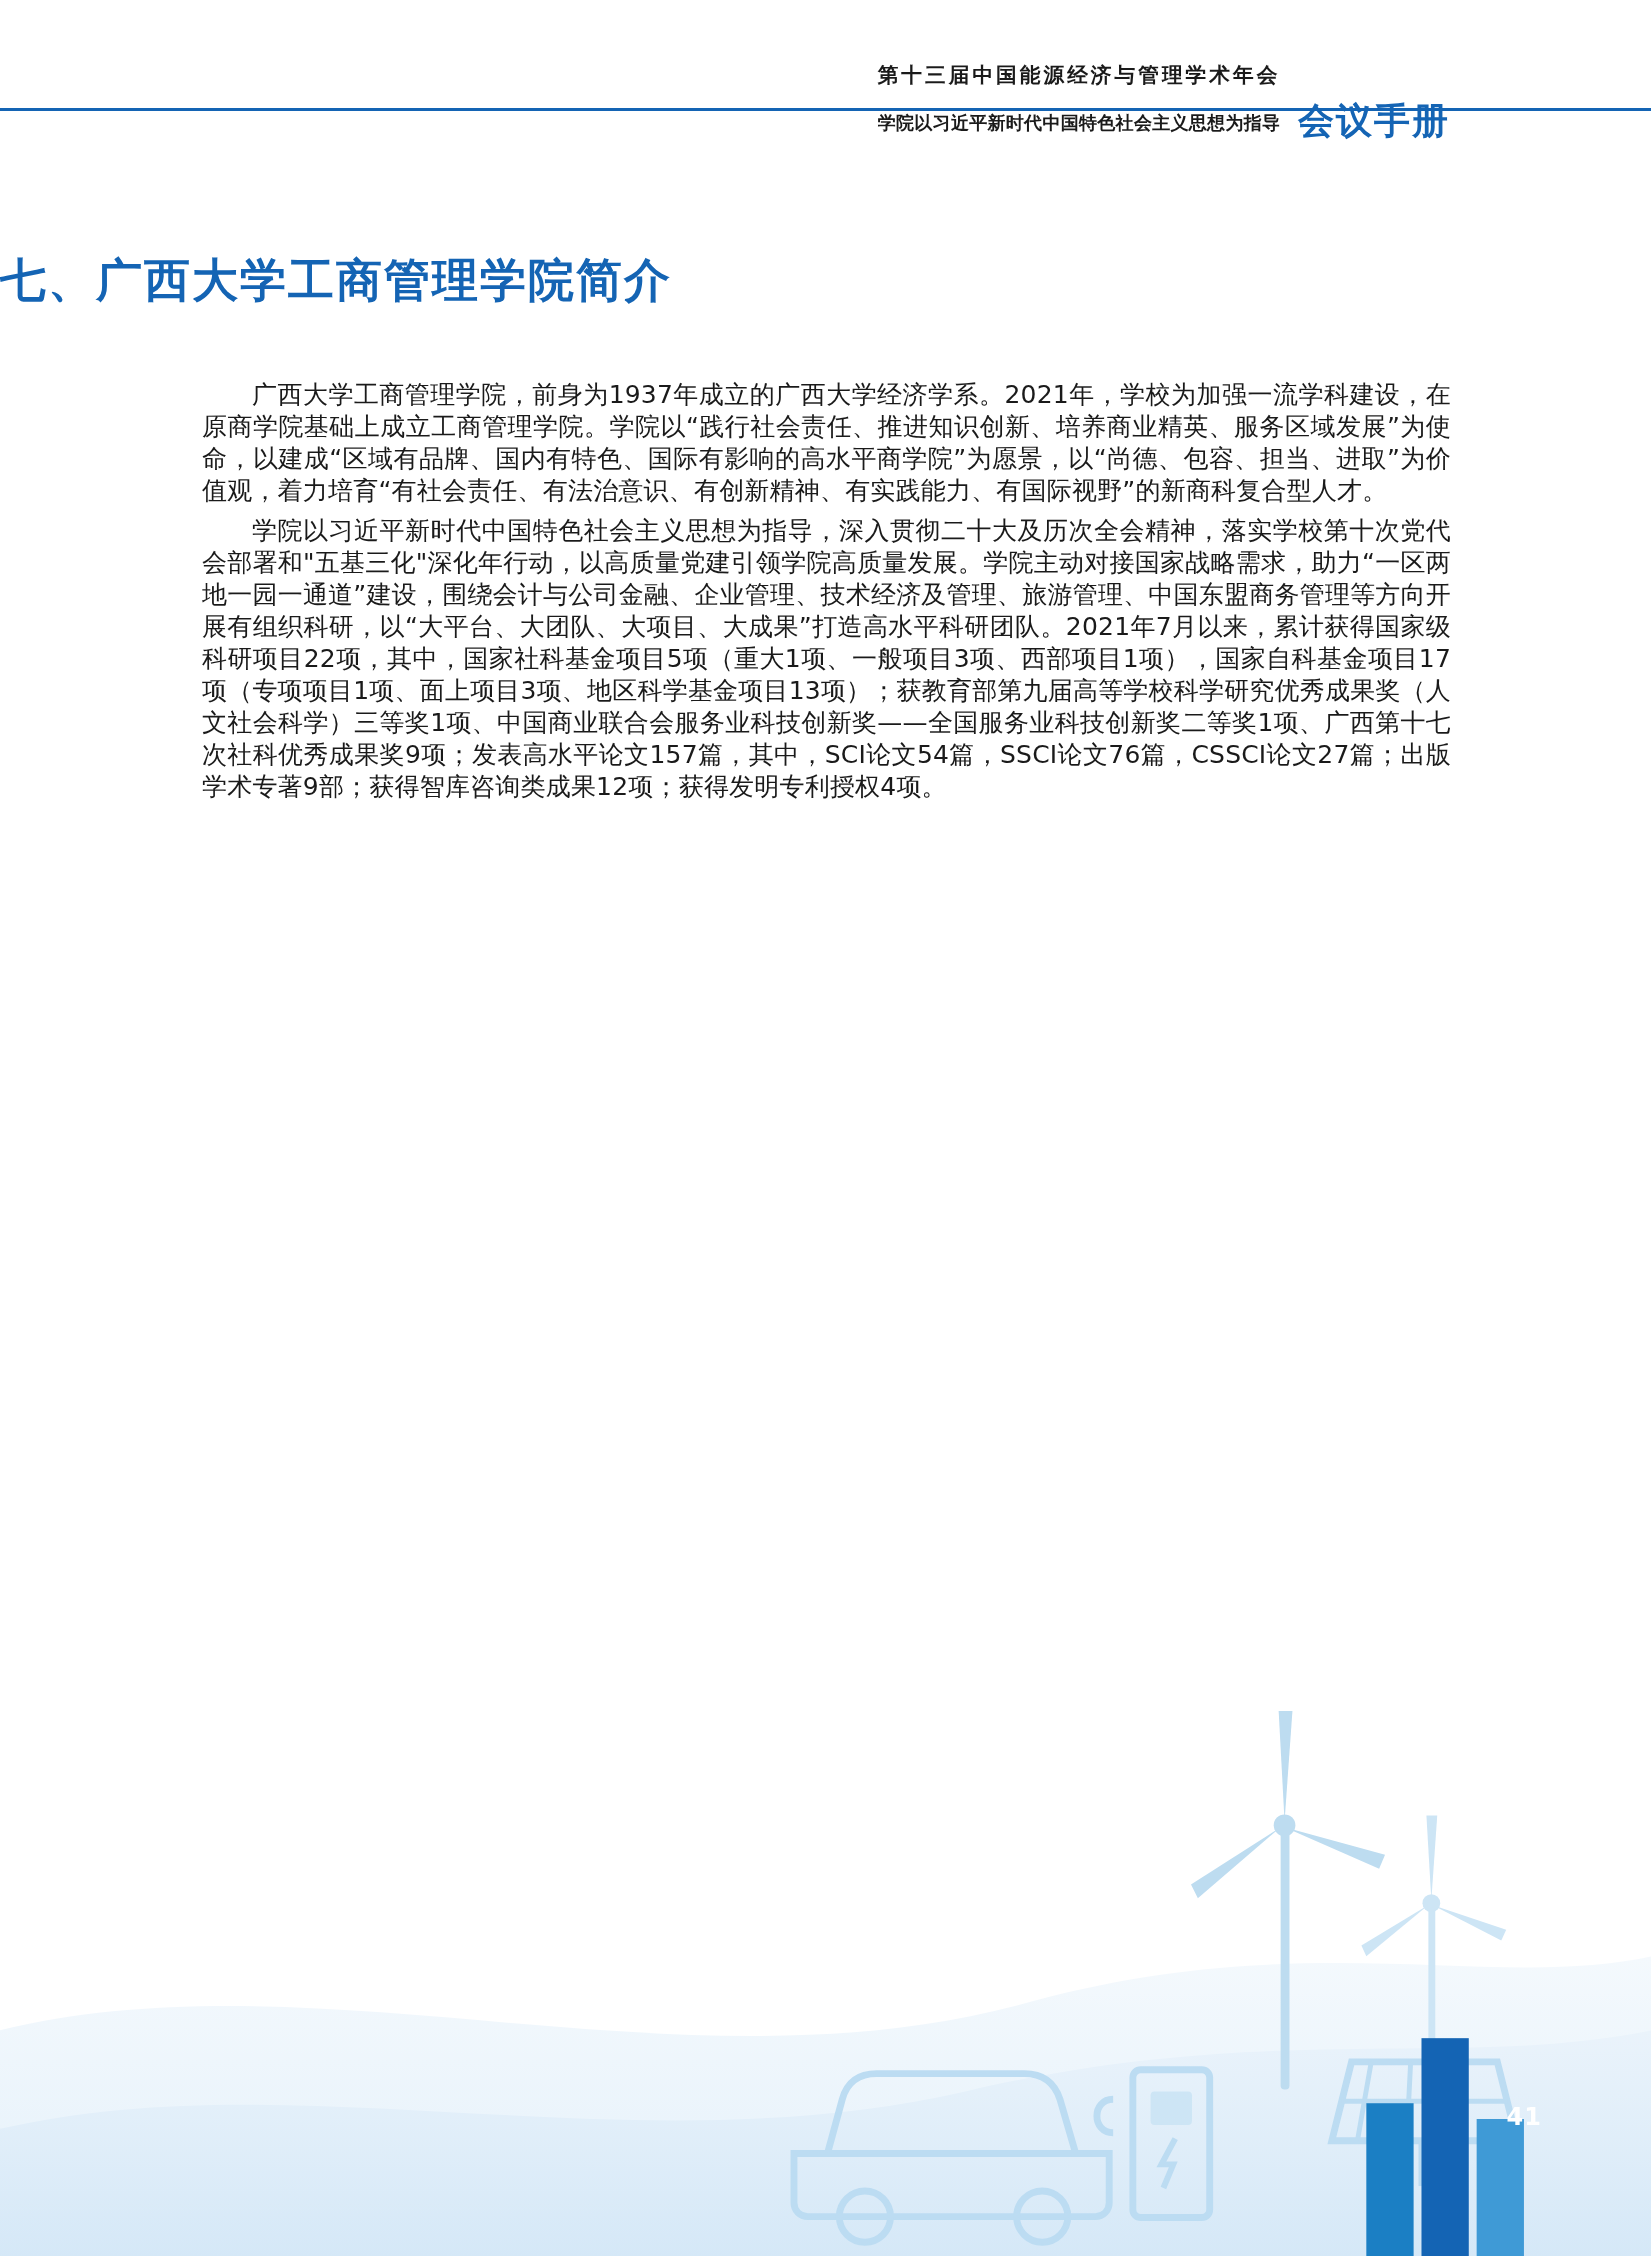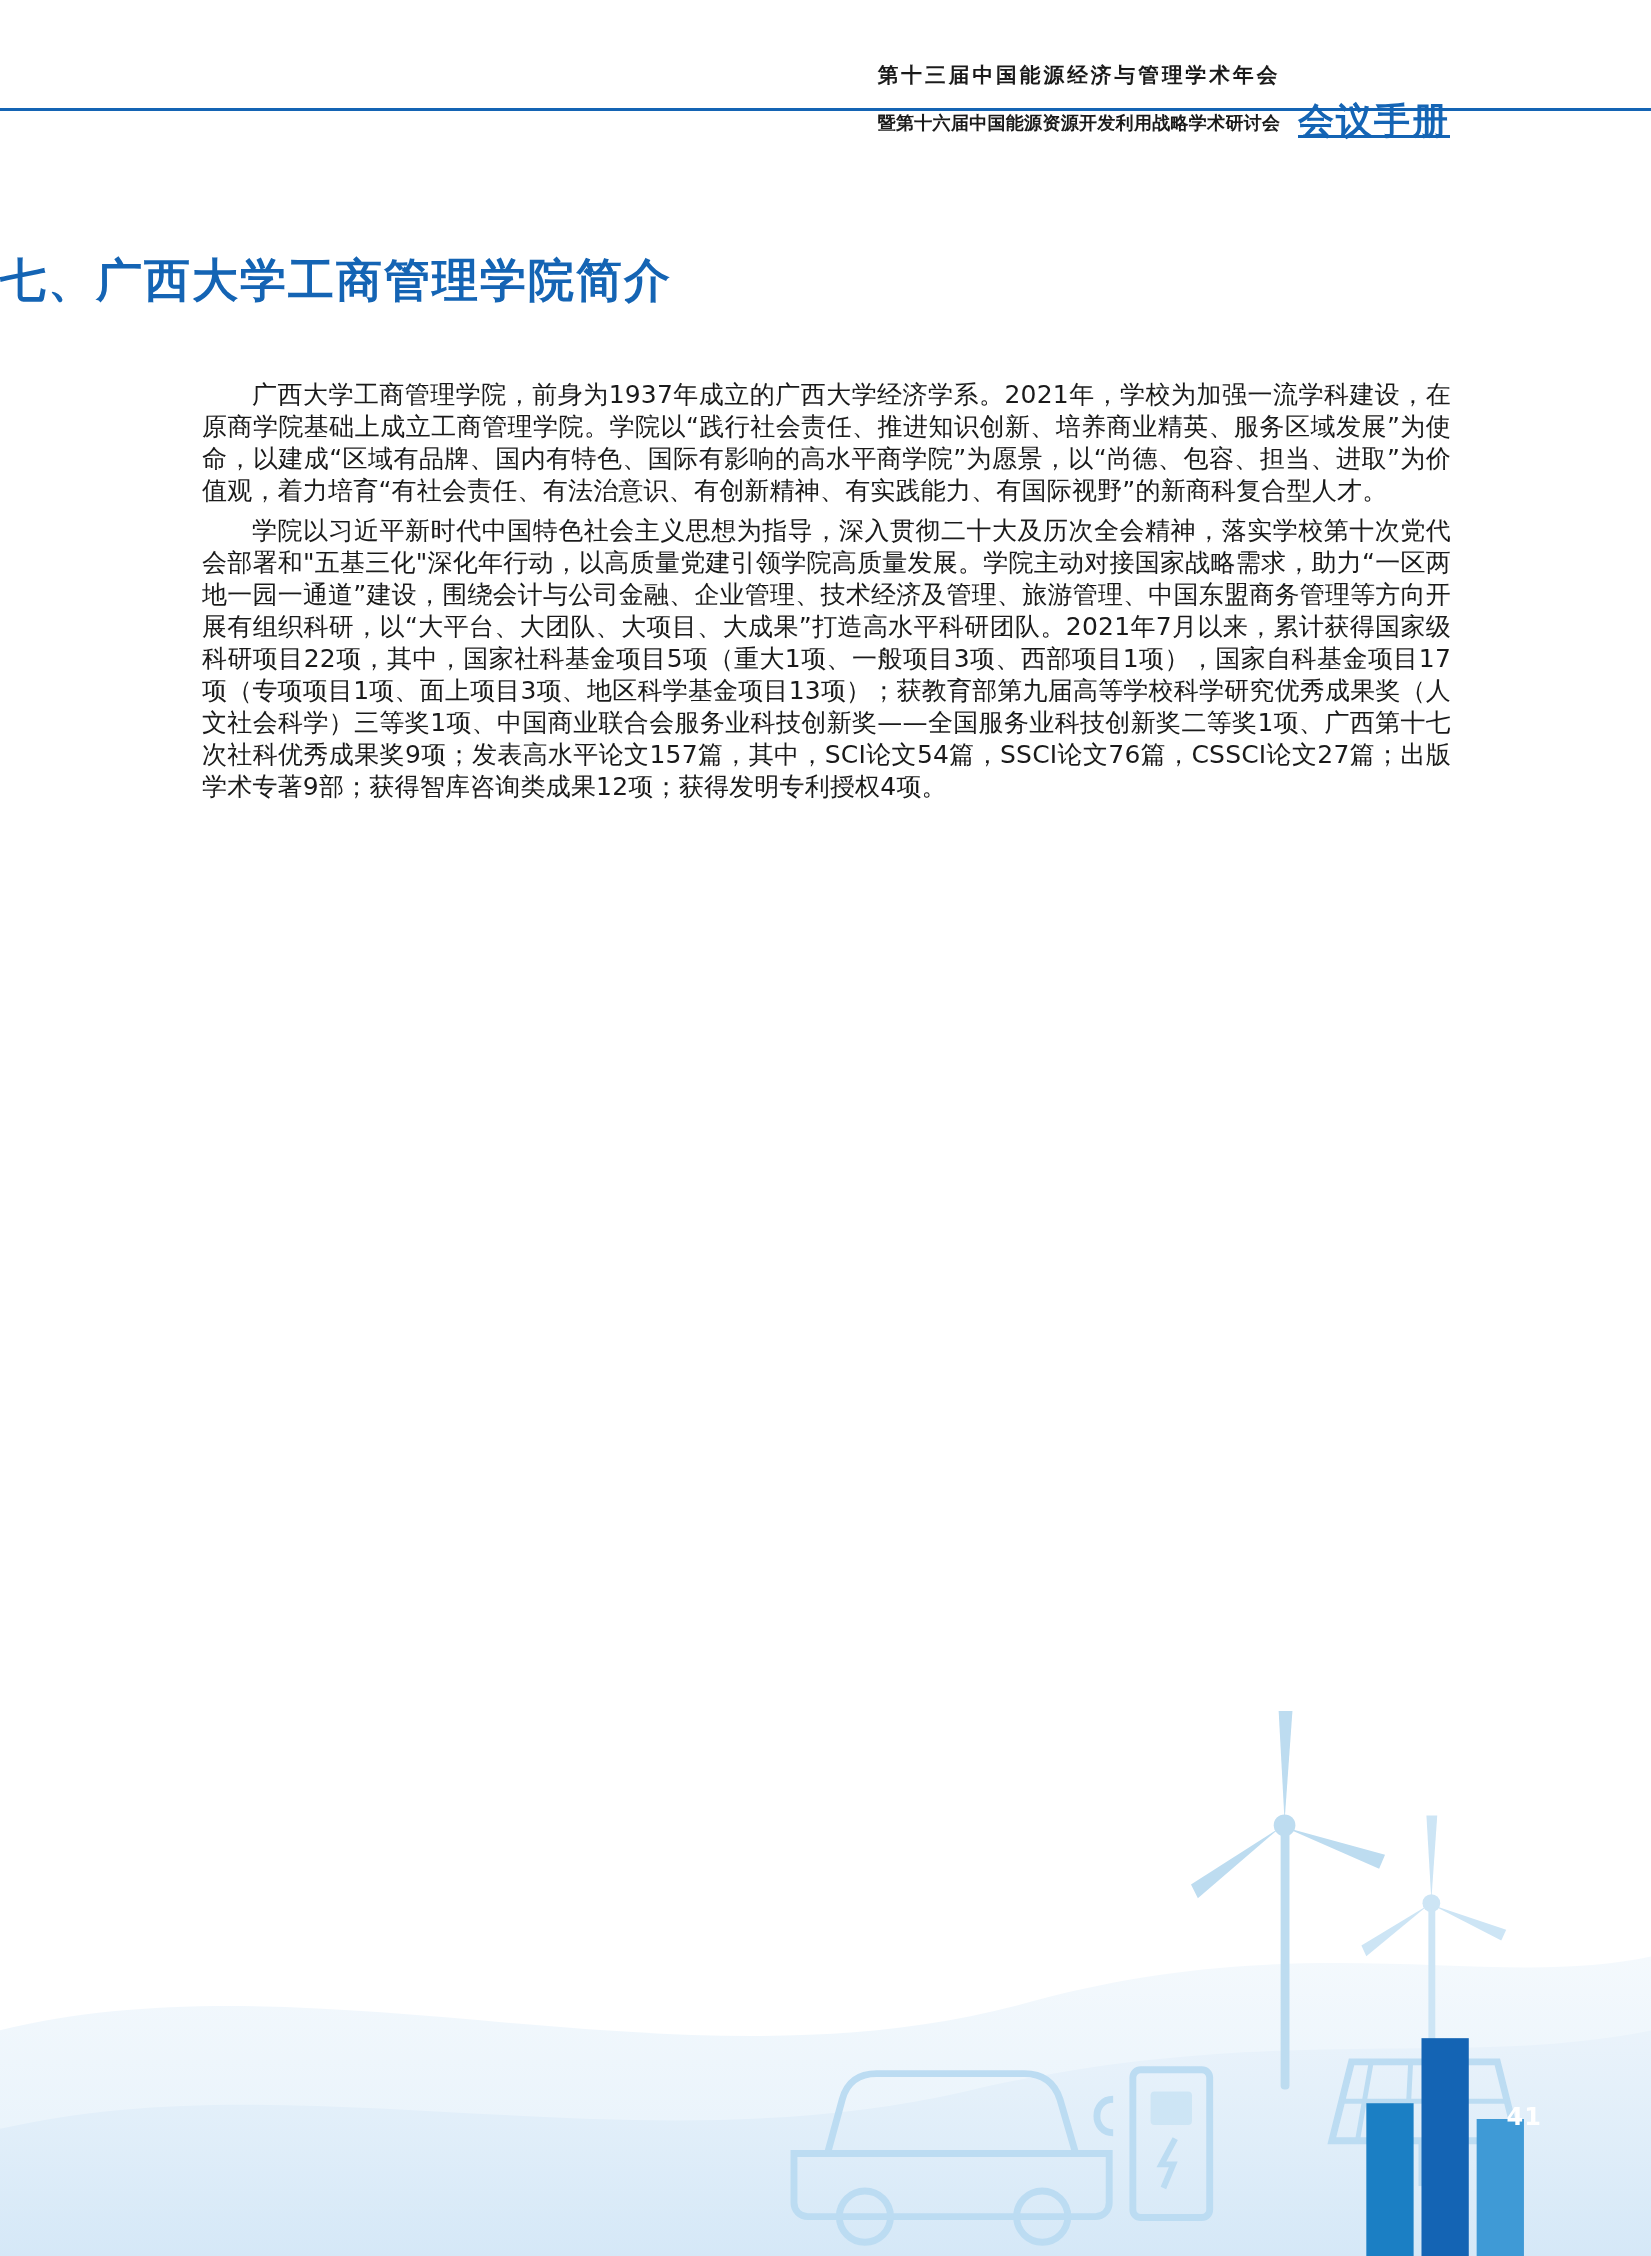--- a/index.html
+++ b/index.html
@@ -53,21 +53,20 @@
     white-space: nowrap;
   }
   .header-badge {
     font-size: 36px;
     font-weight: 700;
     color: #1464b4;
     letter-spacing: 2px;
     line-height: 1;
     white-space: nowrap;
     padding-bottom: 2px;
-    text-decoration: underline;
   }
   .header-rule {
     position: absolute;
     top: 108px;
     left: 0;
     width: 100%;
     height: 3px;
     background: #1464b4;
   }
 
@@ -122,21 +121,21 @@
     z-index: 5;
   }
 </style>
 </head>
 <body>
 
 <div class="page-header">
   <div class="header-inner">
     <div class="header-lines">
       <div class="header-line1">第十三届中国能源经济与管理学术年会</div>
-      <div class="header-line2">暨第十六届中国能源资源开发利用战略学术研讨会</div>
+      <div class="header-line2">学院以习近平新时代中国特色社会主义思想为指导</div>
     </div>
     <div class="header-badge">会议手册</div>
   </div>
 </div>
 <div class="header-rule"></div>
 
 <h1 class="doc-title">七、广西大学工商管理学院简介</h1>
 
 <div class="content">
   <p>广西大学工商管理学院，前身为1937年成立的广西大学经济学系。2021年，学校为加强一流学科建设，在原商学院基础上成立工商管理学院。学院以“践行社会责任、推进知识创新、培养商业精英、服务区域发展”为使命，以建成“区域有品牌、国内有特色、国际有影响的高水平商学院”为愿景，以“尚德、包容、担当、进取”为价值观，着力培育“有社会责任、有法治意识、有创新精神、有实践能力、有国际视野”的新商科复合型人才。</p>

